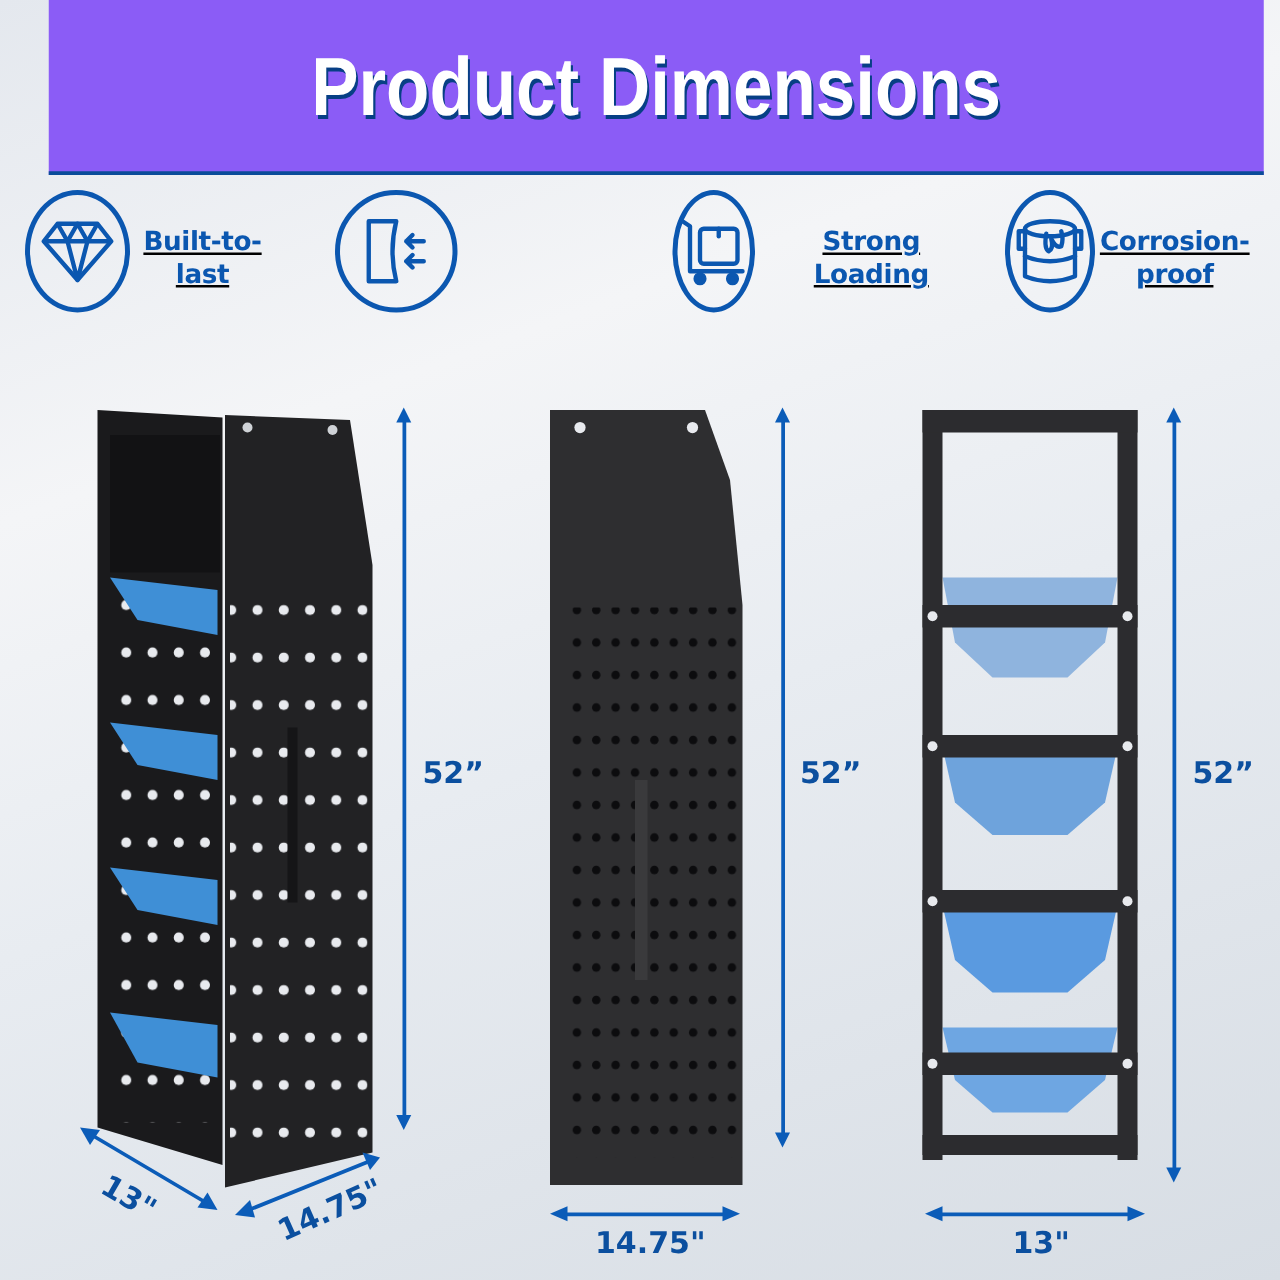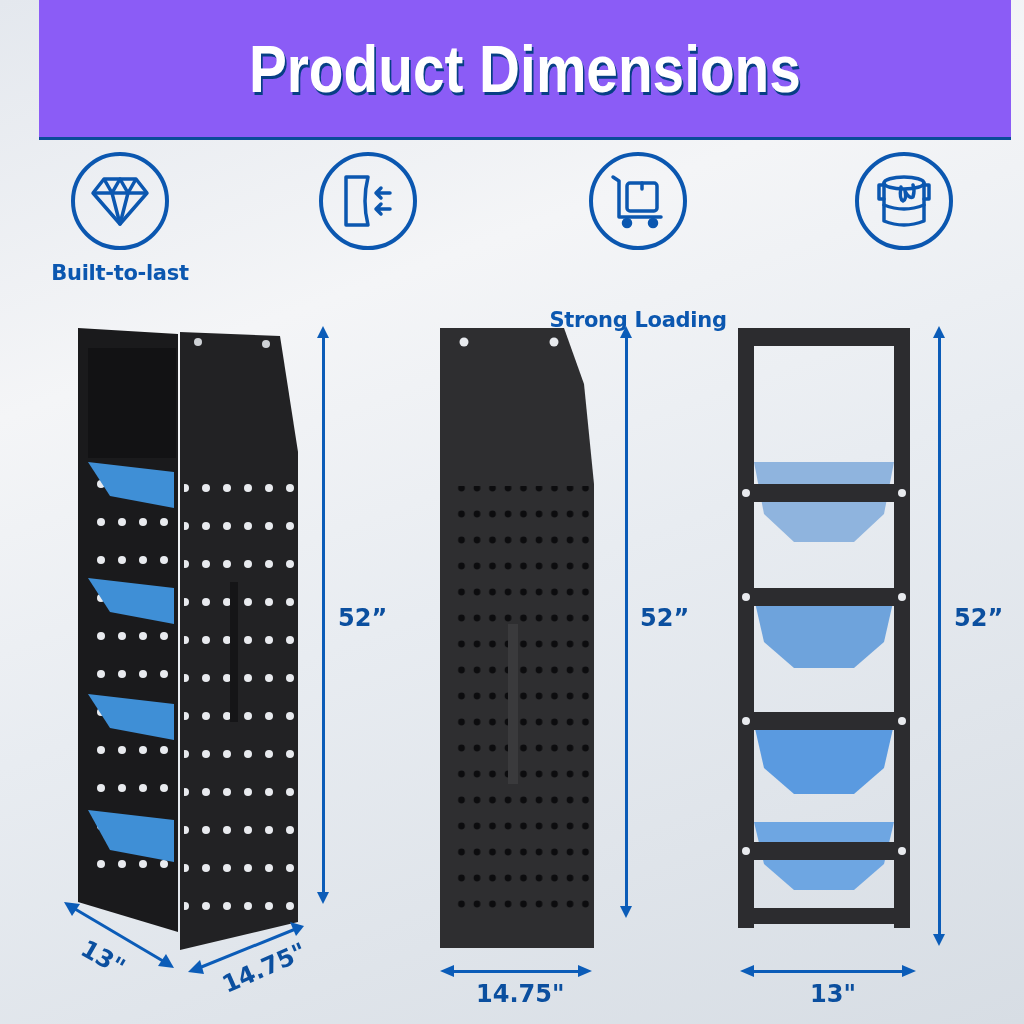--- a/index.html
+++ b/index.html
@@ -20,21 +20,21 @@
     color: #fff;
     font-family: "Liberation Sans", sans-serif;
     font-weight: 700;
     font-size: 66px;
     letter-spacing: 0px;
     transform: scaleX(0.86);
     text-shadow: 2px 3px 0 #073f85;
   }
   .feature {
     position: absolute; top: 152px; width: 200px;
-    display: flex; flex-direction: column; align-items: center;
+    display: flex; align-items: center; text-decoration: underline;
   }
   .feature .circle {
     width: 98px; height: 98px; border-radius: 50%;
     border: 4px solid #0b57b0;
     display: flex; align-items: center; justify-content: center;
   }
   .feature .label {
     margin-top: 10px;
     color: #0b57b0; font-weight: 700; font-size: 21px; line-height: 26px;
     text-align: center;
@@ -109,20 +109,21 @@
   <div class="circle">
     <svg width="58" height="60" viewBox="0 0 58 60" fill="none" stroke="#0b57b0" stroke-width="3.5" stroke-linejoin="round" stroke-linecap="round">
       <ellipse cx="29" cy="12" rx="20" ry="6"></ellipse>
       <path d="M9 12 V50 Q29 58 49 50 V12"></path>
       <path d="M9 34 Q29 42 49 34"></path>
       <path d="M9 14 H4 V28 H9 M49 14 H54 V28 H49"></path>
       <path d="M26 16 Q24 28 28 30 Q32 28 30 20 Q34 28 38 26 Q40 20 38 14"></path>
     </svg>
   </div>
   <div class="label">
+    <div>Corrosion-proof</div>
   </div>
 </div>
 
 <svg class="rack" style="left:70px; top:322px;" width="240" height="630" viewBox="0 0 240 630">
   <defs>
     <pattern id="holes1" width="21" height="38" patternUnits="userSpaceOnUse">
       <circle cx="10" cy="10" r="4" fill="#e8eaee"></circle>
     </pattern>
     <pattern id="holes1b" width="21" height="38" patternUnits="userSpaceOnUse">
       <circle cx="10" cy="14" r="4" fill="#e8eaee"></circle>

